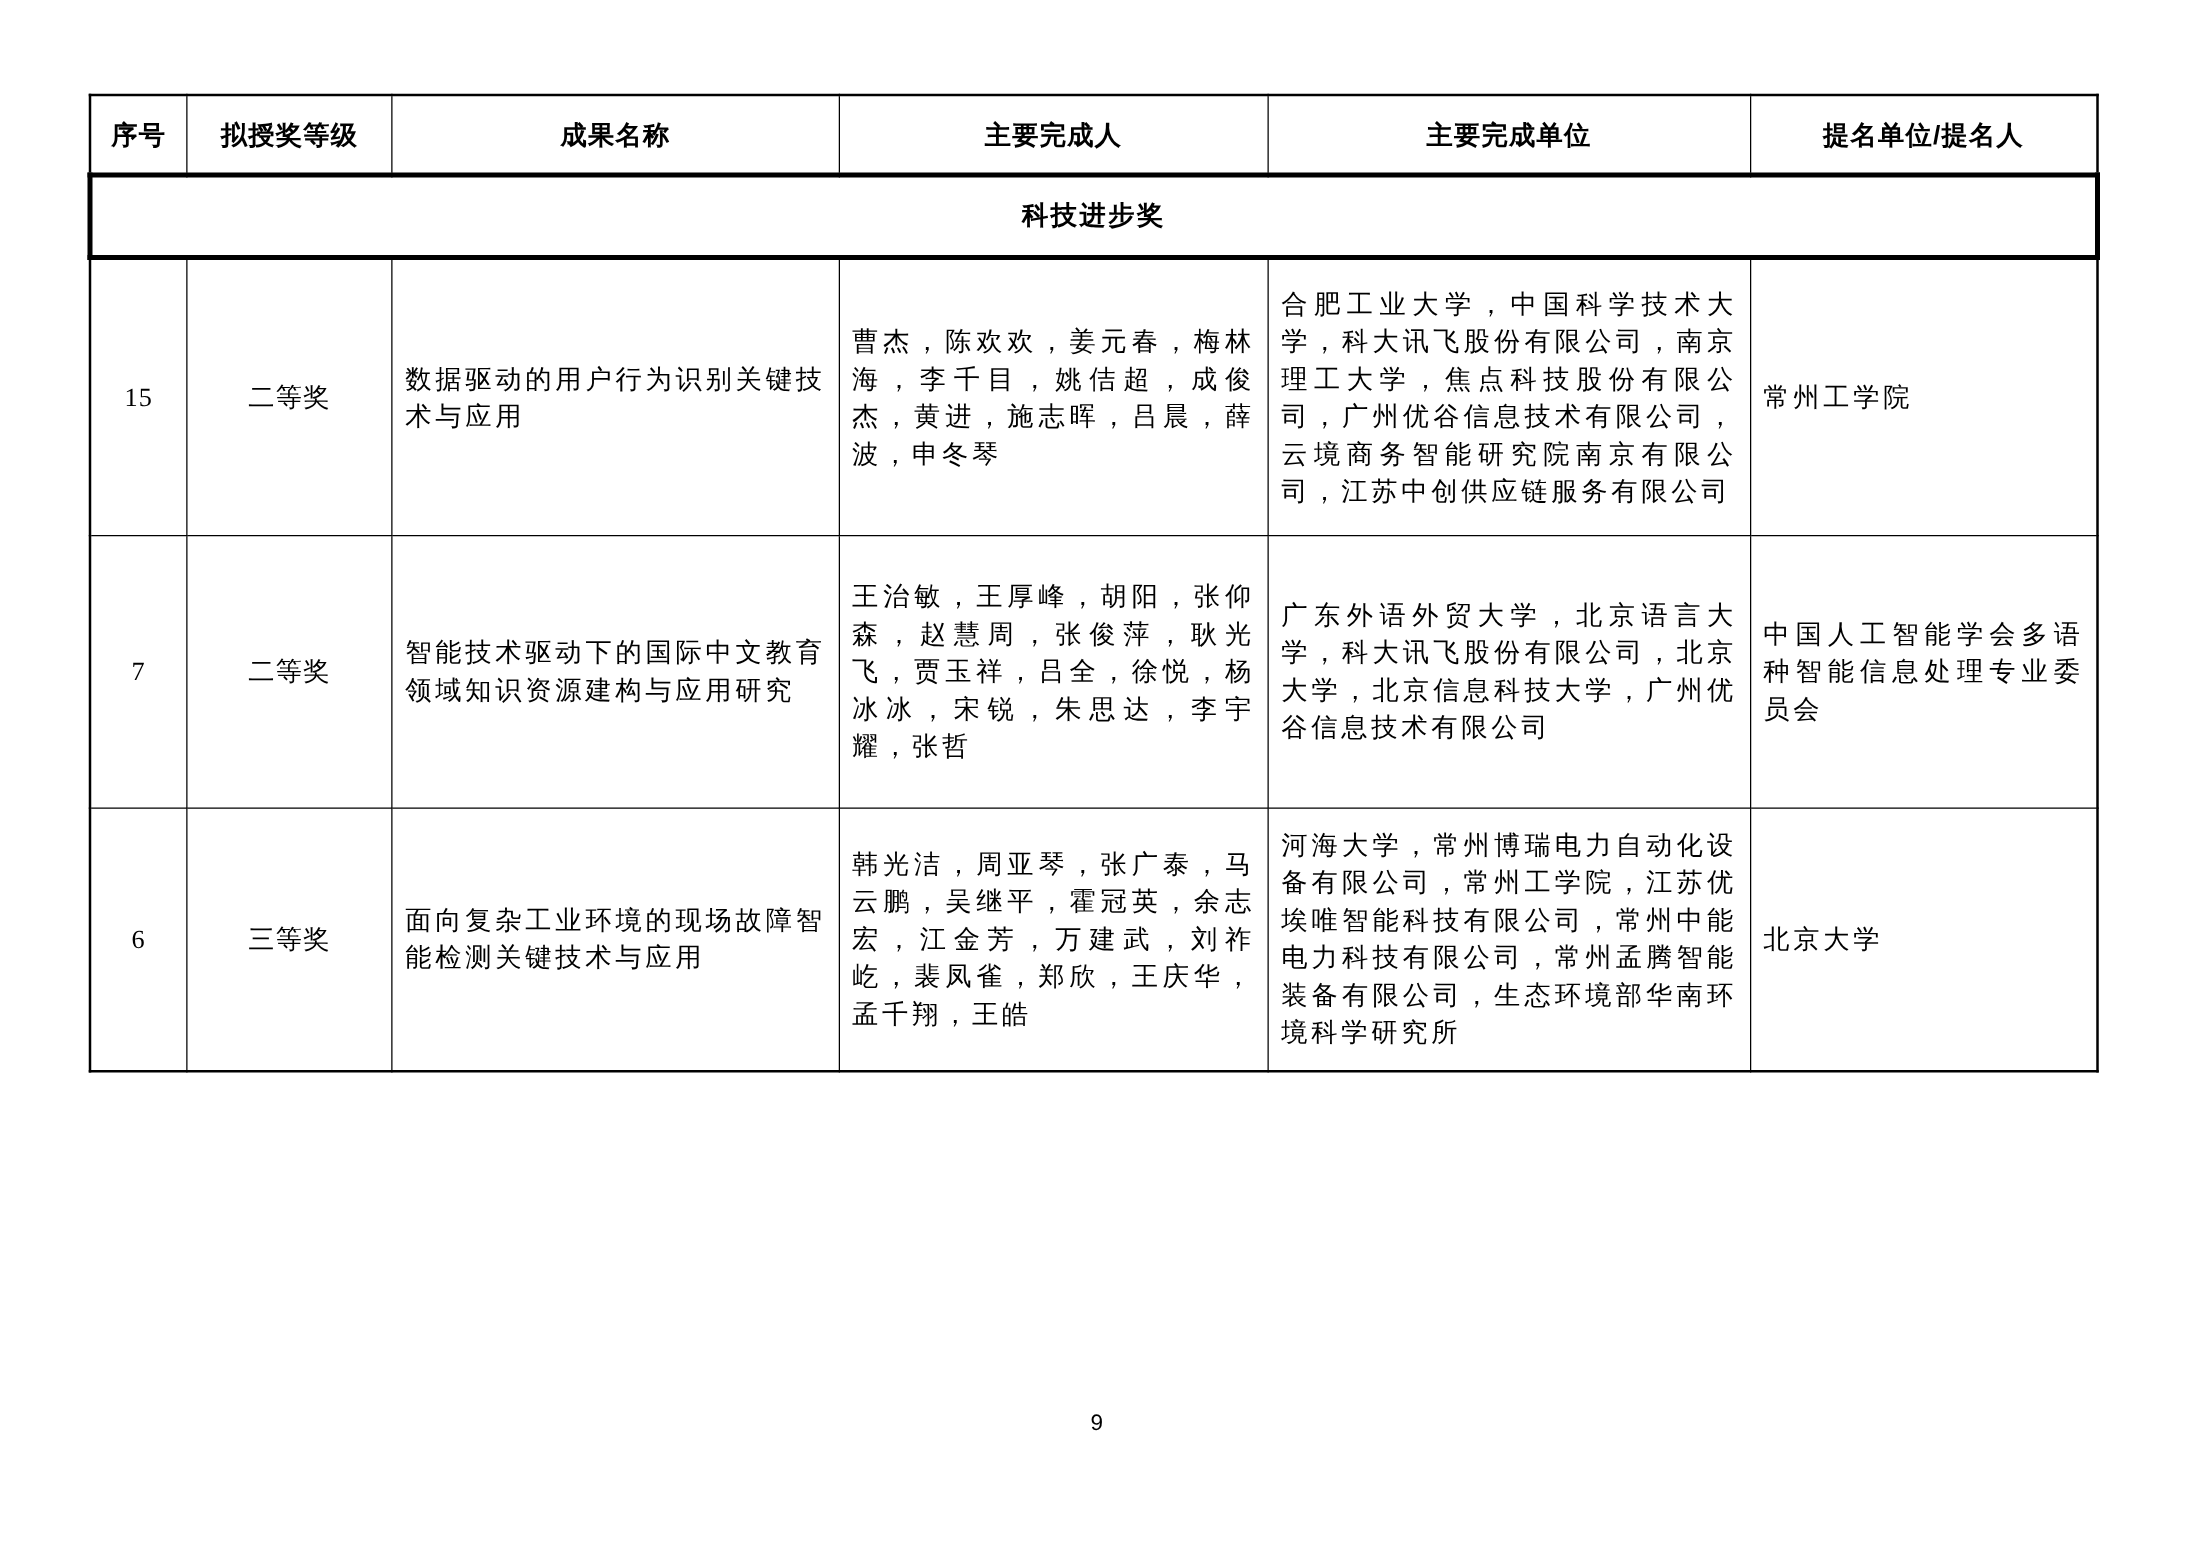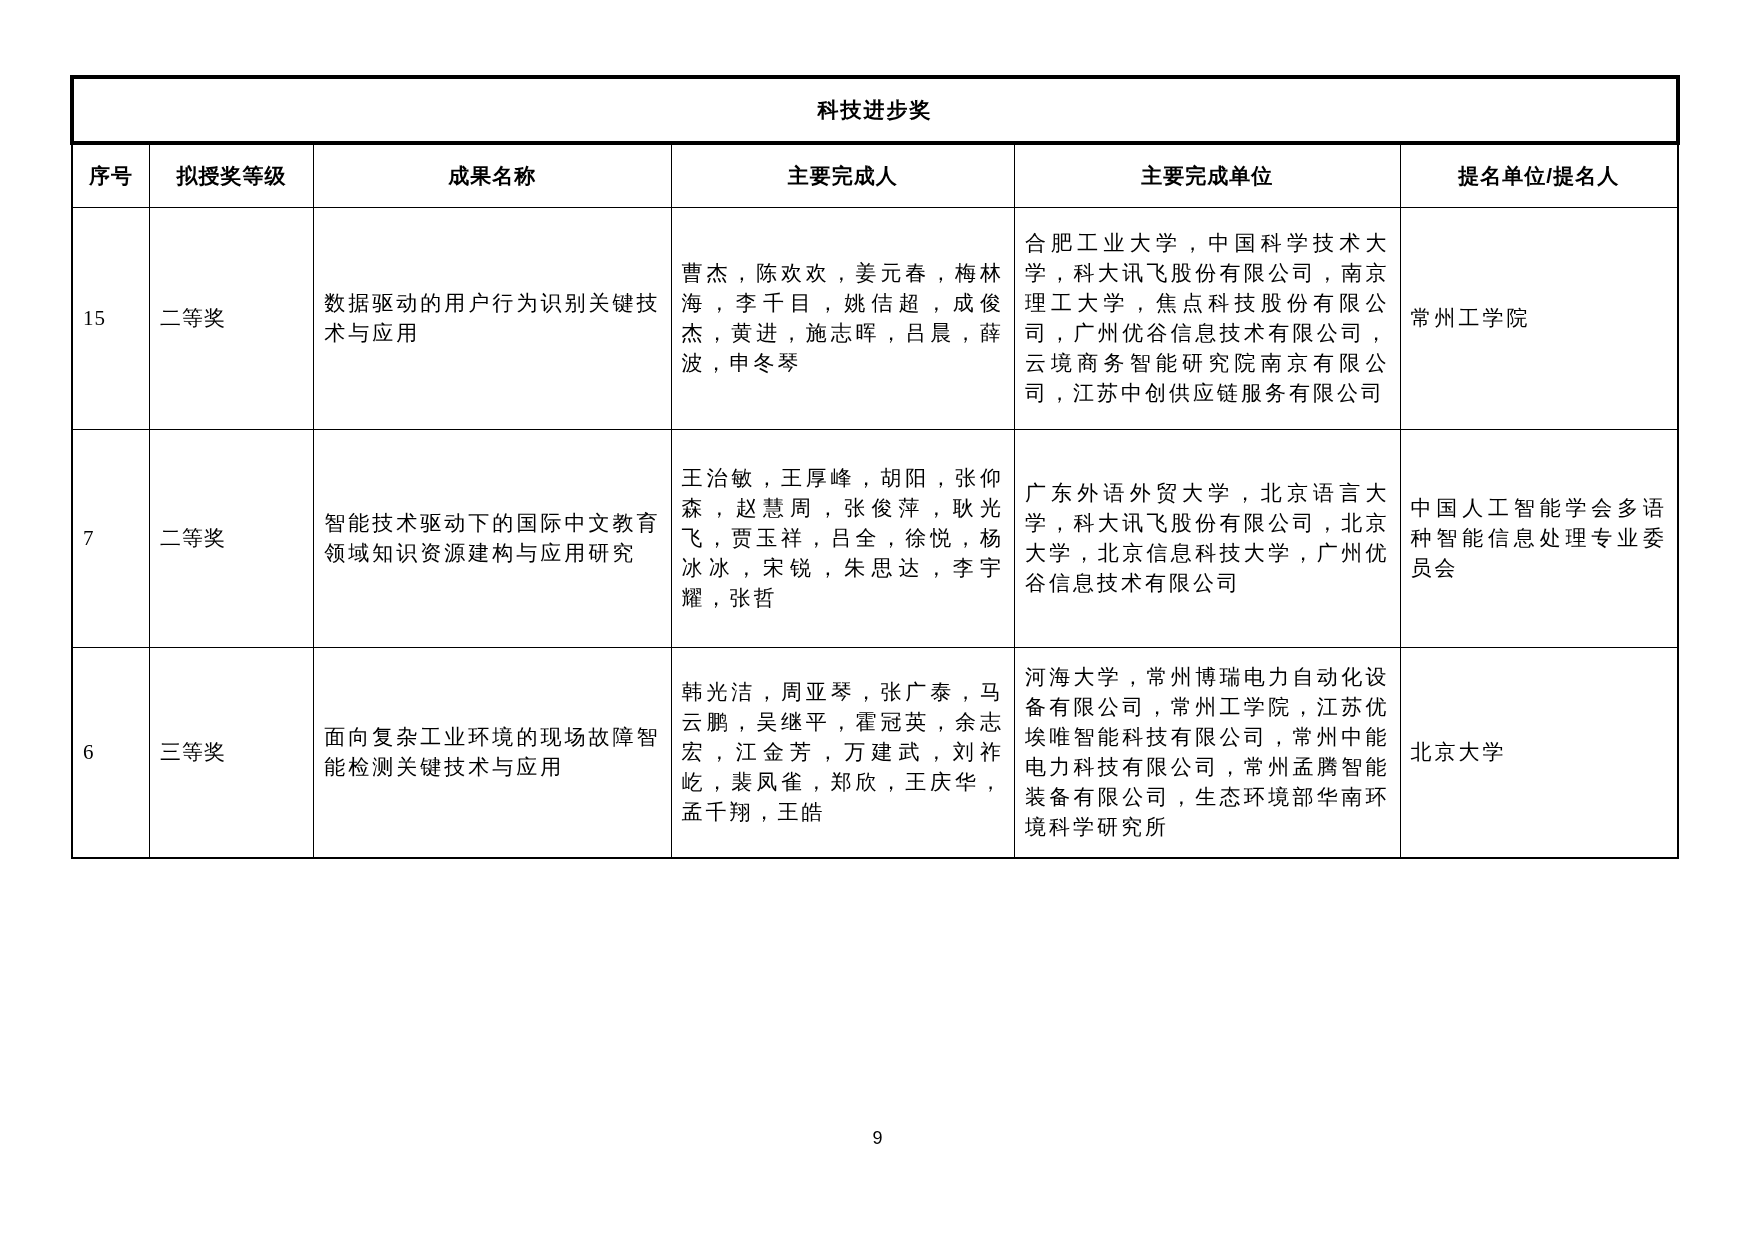--- a/index.html
+++ b/index.html
@@ -48,21 +48,21 @@
     letter-spacing: 1px;
     padding: 2px 6px;
   }
   .award-table td {
     font-size: 21px;
     line-height: 30px;
     vertical-align: middle;
     padding: 4px 10px;
   }
   .cell-center {
-    text-align: left;
+    text-align: center;
     letter-spacing: 1px;
   }
   .cell-justify {
     text-align: justify;
     text-justify: inter-ideograph;
     letter-spacing: 3px;
   }
   tr.row-15 { height: 222px; }
   tr.row-16 { height: 218px; }
   tr.row-17 { height: 211px; }
@@ -83,29 +83,29 @@
   <colgroup>
     <col style="width:77px">
     <col style="width:163px">
     <col style="width:355px">
     <col style="width:341px">
     <col style="width:383px">
     <col style="width:276px">
   </colgroup>
   <tbody>
     <tr>
-      <td class="title-cell" colspan="6">科技进步奖</td>
-    </tr>
-    <tr>
       <th class="col-header">序号</th>
       <th class="col-header">拟授奖等级</th>
       <th class="col-header">成果名称</th>
       <th class="col-header">主要完成人</th>
       <th class="col-header">主要完成单位</th>
       <th class="col-header">提名单位/提名人</th>
+    </tr>
+    <tr>
+      <td class="title-cell" colspan="6">科技进步奖</td>
     </tr>
     <tr class="row-15">
       <td class="cell-center">15</td>
       <td class="cell-center">二等奖</td>
       <td class="cell-justify">数据驱动的用户行为识别关键技术与应用</td>
       <td class="cell-justify">曹杰，陈欢欢，姜元春，梅林海，李千目，姚佶超，成俊杰，黄进，施志晖，吕晨，薛波，申冬琴</td>
       <td class="cell-justify">合肥工业大学，中国科学技术大学，科大讯飞股份有限公司，南京理工大学，焦点科技股份有限公司，广州优谷信息技术有限公司，云境商务智能研究院南京有限公司，江苏中创供应链服务有限公司</td>
       <td class="cell-justify">常州工学院</td>
     </tr>
     <tr class="row-16">

